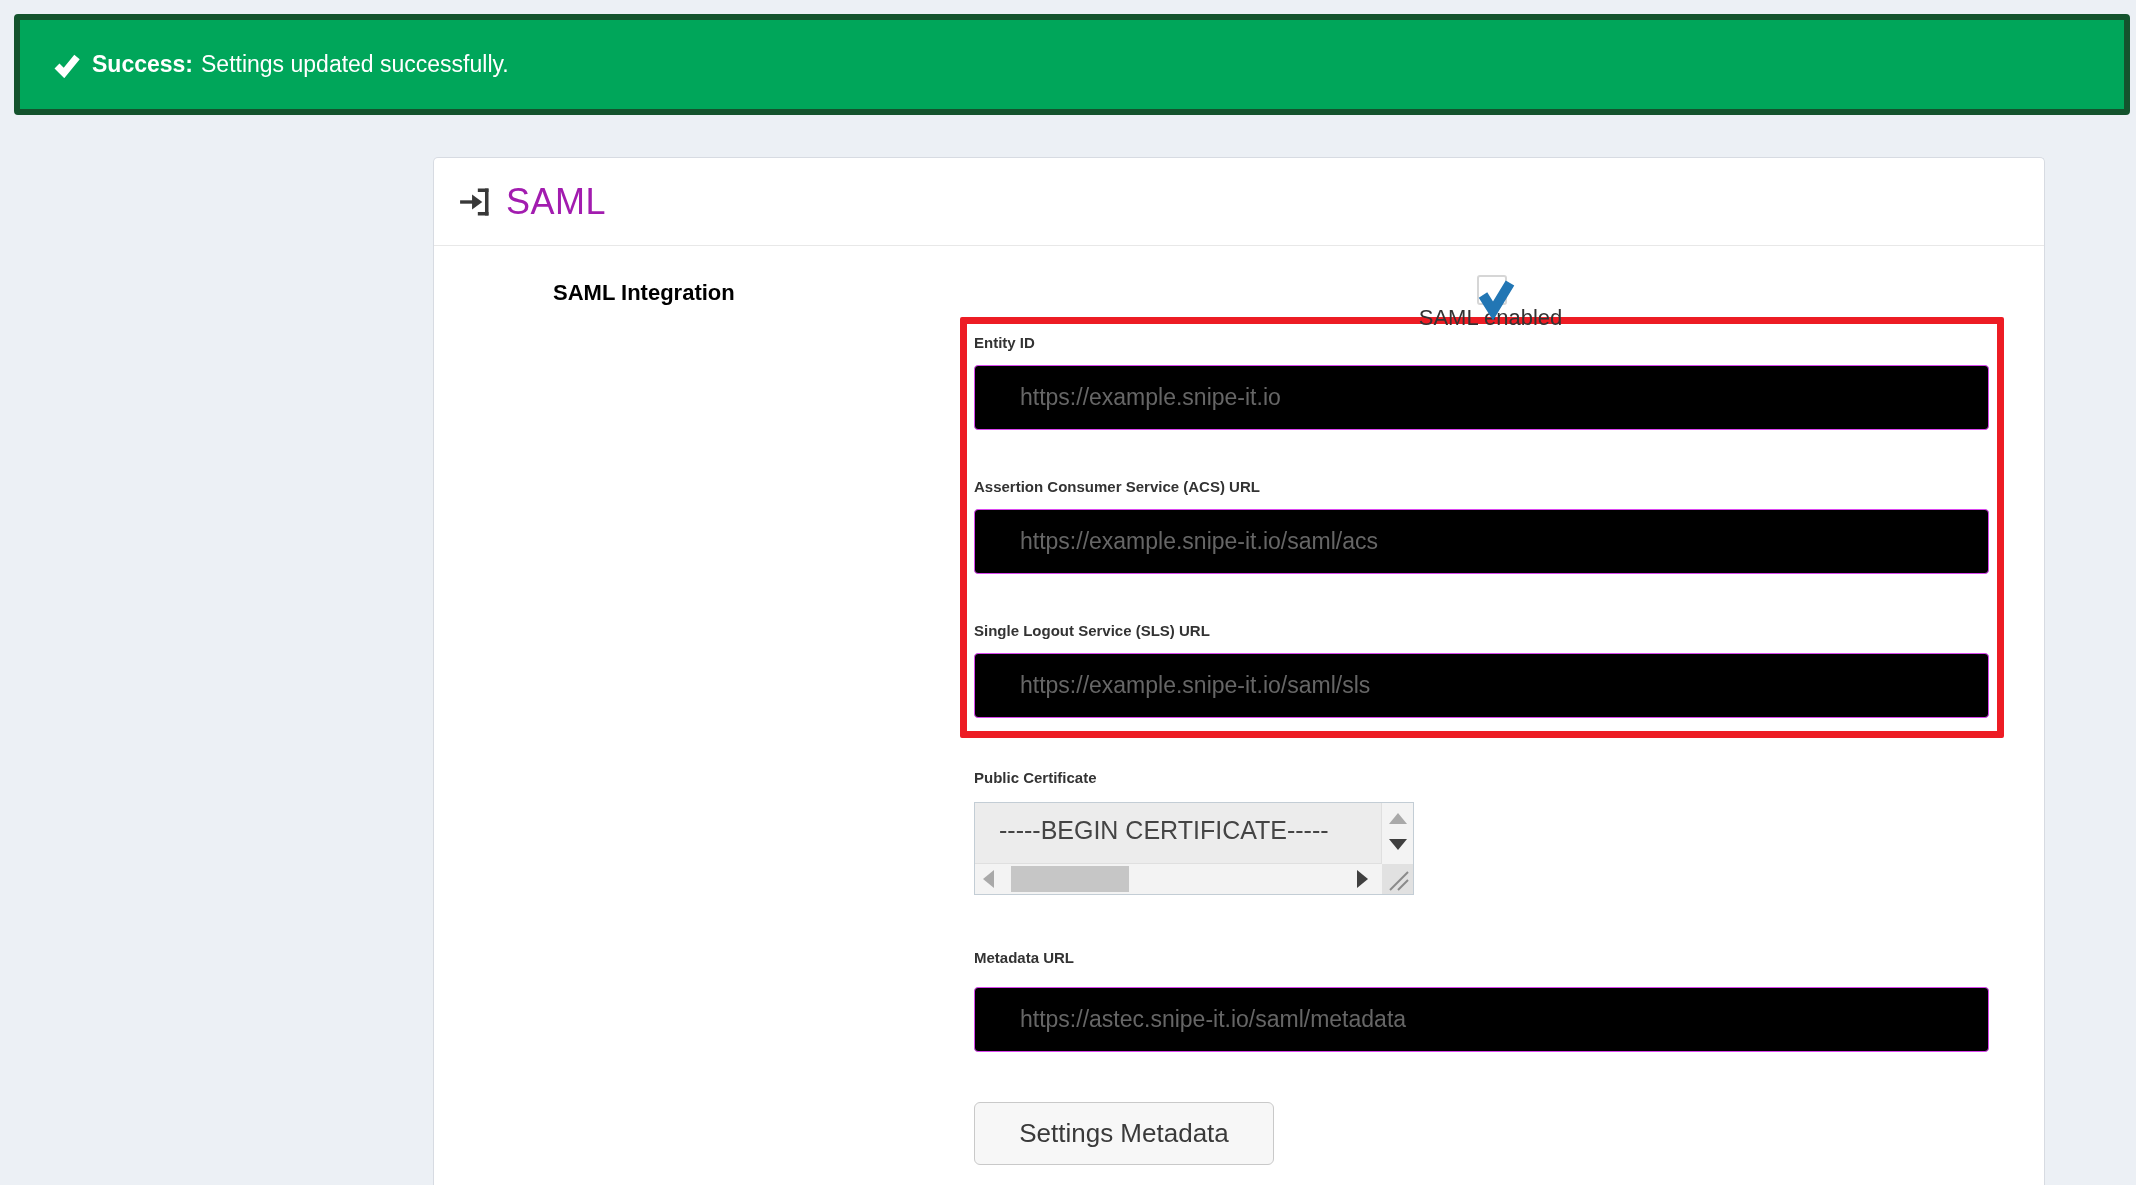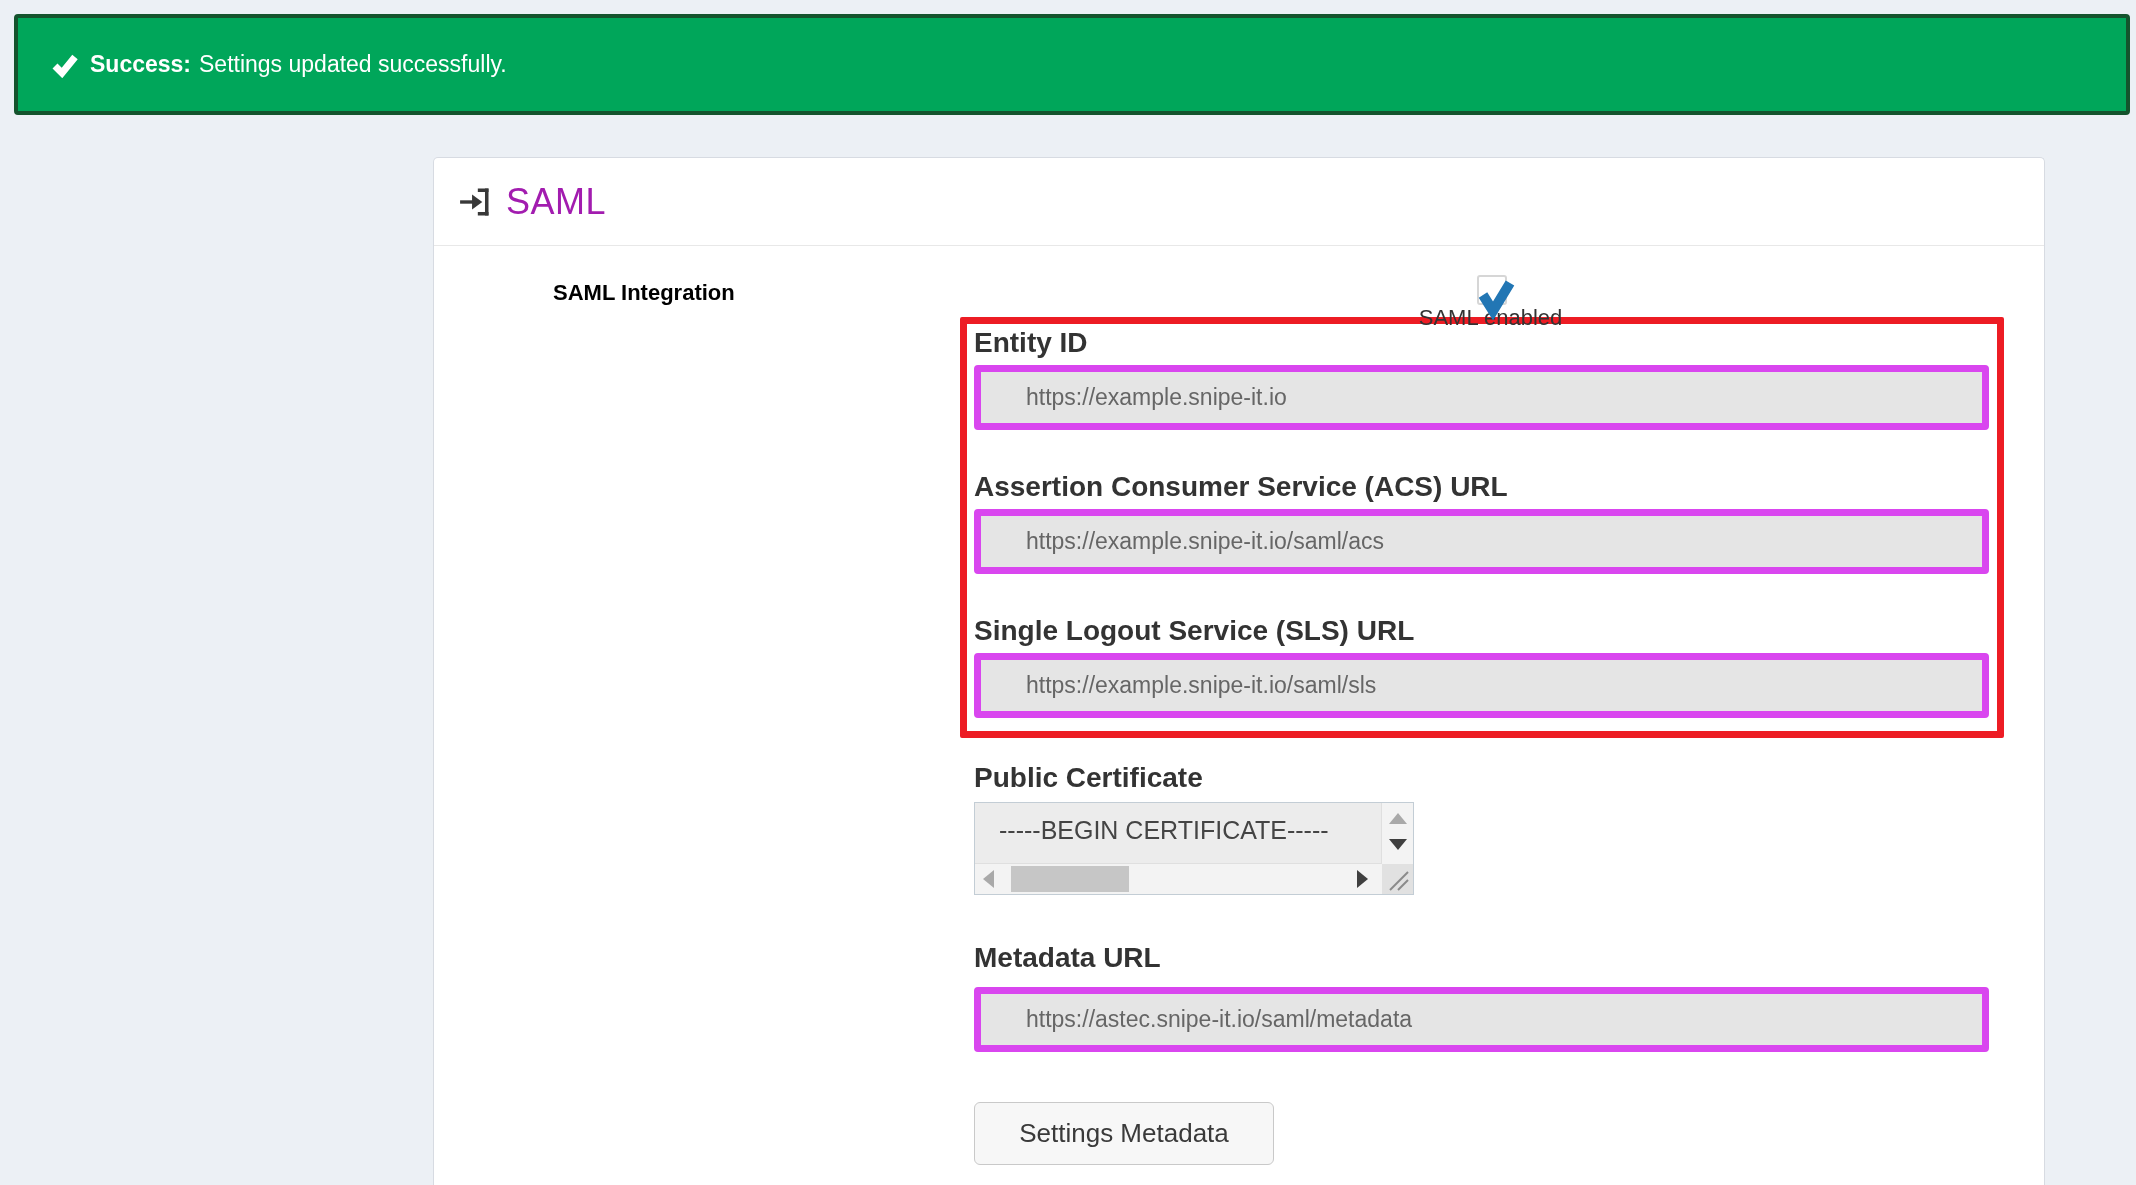--- a/index.html
+++ b/index.html
@@ -2,21 +2,21 @@
 <html><head>
 <meta charset="utf-8">
 <style>
   * { margin:0; padding:0; box-sizing:border-box; }
   html,body { width:2136px; height:1185px; overflow:hidden;
     font-family:"Liberation Sans", sans-serif; background:#ecf0f5; }
 
   
   .alert {
     position:absolute; left:14px; top:14px; right:6px; height:101px;
-    background:#00a65a; border:4px solid #14532d; border-radius:4px;
+    background:#00a65a; border:6px solid #14532d; border-radius:4px;
     color:#fff; display:flex; align-items:center; padding-left:34px;
     font-size:23px;
   }
   .alert-check-icon { width:26px; height:26px; margin-right:12px; flex:0 0 auto; }
   .alert b { margin-right:8px; font-weight:bold; }
 
   
   .panel {
     position:absolute; left:433px; top:157px; width:1612px; height:1028px;
     background:#ffffff; border:1px solid #d7dbe2; border-bottom:none;
@@ -48,25 +48,25 @@
   .checkbox-label { margin-left:13px; font-size:22px; color:#333; }
 
   
   .red-box {
     width:1044px; border:7px solid #ed1c24; border-radius:2px;
     padding:6px 8px 13px 7px;
   }
   .field-group { margin-bottom:44px; }
   .field-group:last-child { margin-bottom:0; }
   .field-label {
-    font-size:28px; font-weight:bold; color:#333; line-height:26px; margin-bottom:9px;
+    font-size:15px; font-weight:bold; color:#333; line-height:26px; margin-bottom:9px;
   }
   .text-input {
     display:block; width:1015px; height:65px;
-    background:#e5e5e5; border:7px solid #d946ef; border-radius:4px;
+    background:#000000; border:1px solid #d946ef; border-radius:4px;
     padding:0 45px; font-size:23px; color:#666;
     font-family:"Liberation Sans", sans-serif;
   }
 
   
   .indent { margin-left:14px; }
   .cert-label { margin-top:27px; margin-bottom:0; }
   .textarea-mock {
     position:relative; margin-top:11px; width:440px; height:93px;
     background:#ececec; border:1px solid #c3cdd5; cursor:text;

